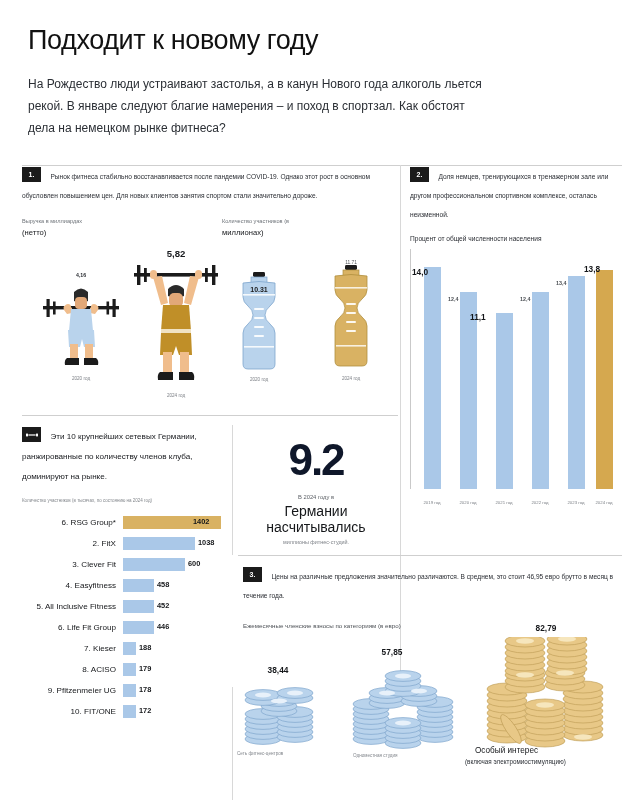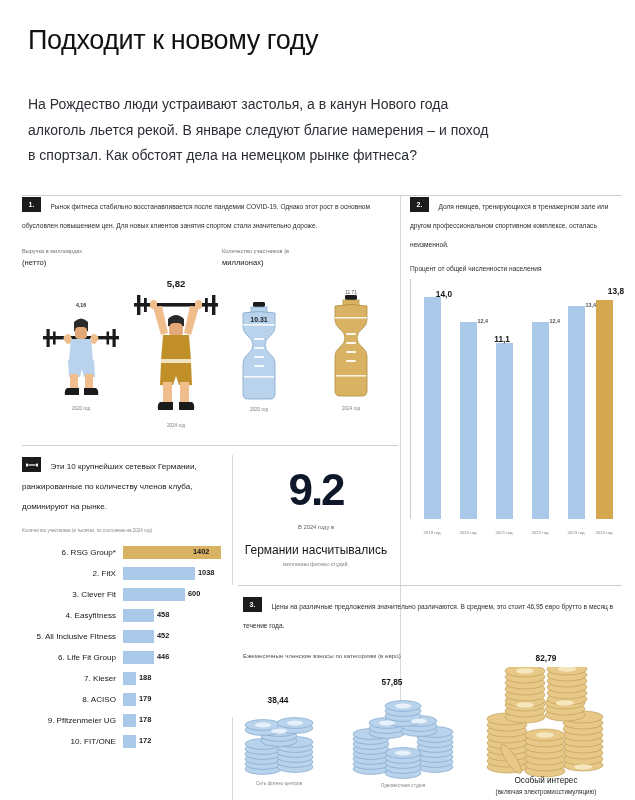--- a/index.html
+++ b/index.html
@@ -13,22 +13,22 @@
   }
   .page { position:relative; width:522px; height:800px; padding: 0; }
 
   
   .header { padding: 26px 28px 0 28px; }
   .title {
     font-size: 27px; font-weight: 400; letter-spacing:-.4px;
     color:#111; line-height:1.1;
   }
   .standfirst {
-    margin-top: 36px;
-    font-size: 14px; line-height: 1.85;
+    margin-top: 17px;
+    font-size: 12px; line-height: 1.85;
     color: #2b2f35; max-width: 577px;
   }
 
   
   .grid { position:relative; margin-top: 18px; }
   .vrule { position:absolute; width:1px; background:#d8d8d8; }
   .hrule { position:absolute; height:1px; background:#cfcfcf; }
 
   
   .blk-head { position:relative; }
@@ -55,22 +55,22 @@
 
   .bottles { position:relative; }
 
   
   .s2 { position:absolute; left:410px; top:8px; width:212px; }
   .barchart { position:relative; height:262px; margin-top:7px; }
   .bc-axis { position:absolute; left:0; top:0; bottom:22px; width:1px; background:#c9c9c9; }
   .bar { position:absolute; bottom:22px; width:17px; background:#aac8e8; }
   .bar.gold { background:#d5a84f; }
   .bar-val {
-    position:absolute; width:40px; text-align:right; font-size:5.4px;
-    color:#4c5055; font-weight:700;
+    position:absolute; width:40px; text-align:left; font-size:5.4px;
+    color:#4c5055; font-weight:700;margin-top:8px;
   }
   .bar-val.strong { font-size:8.3px; color:#141619; }
   .bar-x {
     position:absolute; bottom:6px; width:40px; text-align:center;
     font-size:4.3px; color:#7e8288;
   }
 
   
   .s3 { position:absolute; left:22px; top:268px; width:200px; }
   .chain-note { font-size:4.5px; color:#83878c; margin-top:13px; }
@@ -87,32 +87,32 @@
     position:absolute; top:1px; font-size:7.4px; font-weight:700; color:#15171a;
   }
   .chain-val.inside { color:#15171a; }
 
   
   .bigstat { position:absolute; left:238px; top:282px; width:156px; text-align:center; }
   .bigstat .num {
     font-size:44px; font-weight:700; letter-spacing:-2px; color:#0f172a; line-height:.95;
   }
   .bigstat .l1 { font-size:5.8px; color:#5d6167; margin-top:13px; }
-  .bigstat .l2 { font-size:12px; color:#15171a; margin-top:13px; }
+  .bigstat .l2 { font-size:14px; color:#15171a; margin-top:3px; }
   .bigstat .l3 { font-size:5.4px; color:#7e8288; margin-top:4px; }
 
   
   .s4 { position:absolute; left:243px; top:408px; width:380px; }
   .price-note { font-size:6.2px; color:#4d5156; margin-top:19px; }
   .coins-row { position:relative; height:118px; margin-top:10px; }
   .coin-val {
     position:absolute; font-size:8.3px; font-weight:700; color:#141619; text-align:center;
   }
   .coin-cap {
-    position:absolute; text-align:center; font-size:4.6px; color:#82868c; line-height:1.5;
+    position:absolute; text-align:left; font-size:4.6px; color:#82868c; line-height:1.5;
   }
   .coin-cap.big { font-size:8.2px; color:#15171a; }
   .coin-cap.sub { font-size:6.3px; color:#2b2f35; }
 
   
   .credits { position:absolute; left:22px; top:713px; width:205px; }
 </style>
 </head>
 <body>
 

